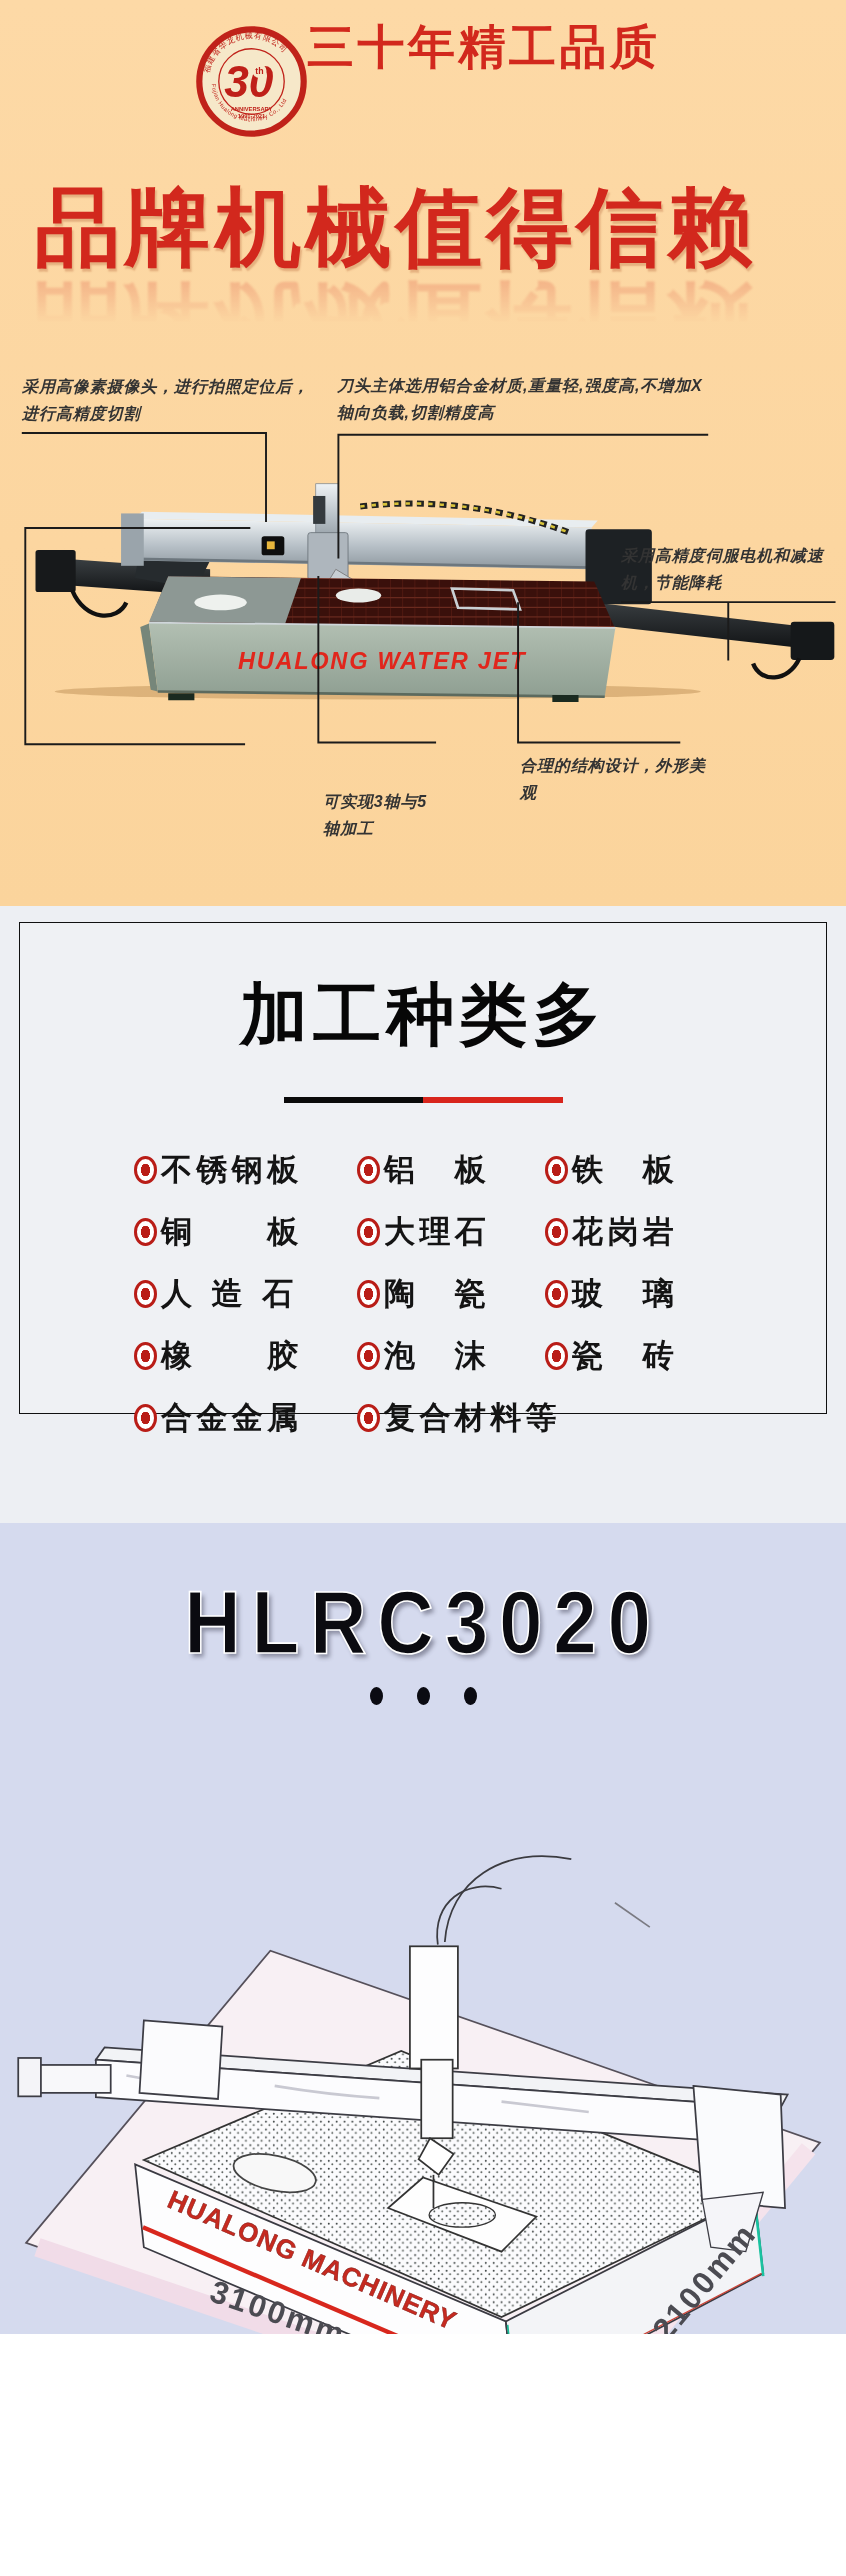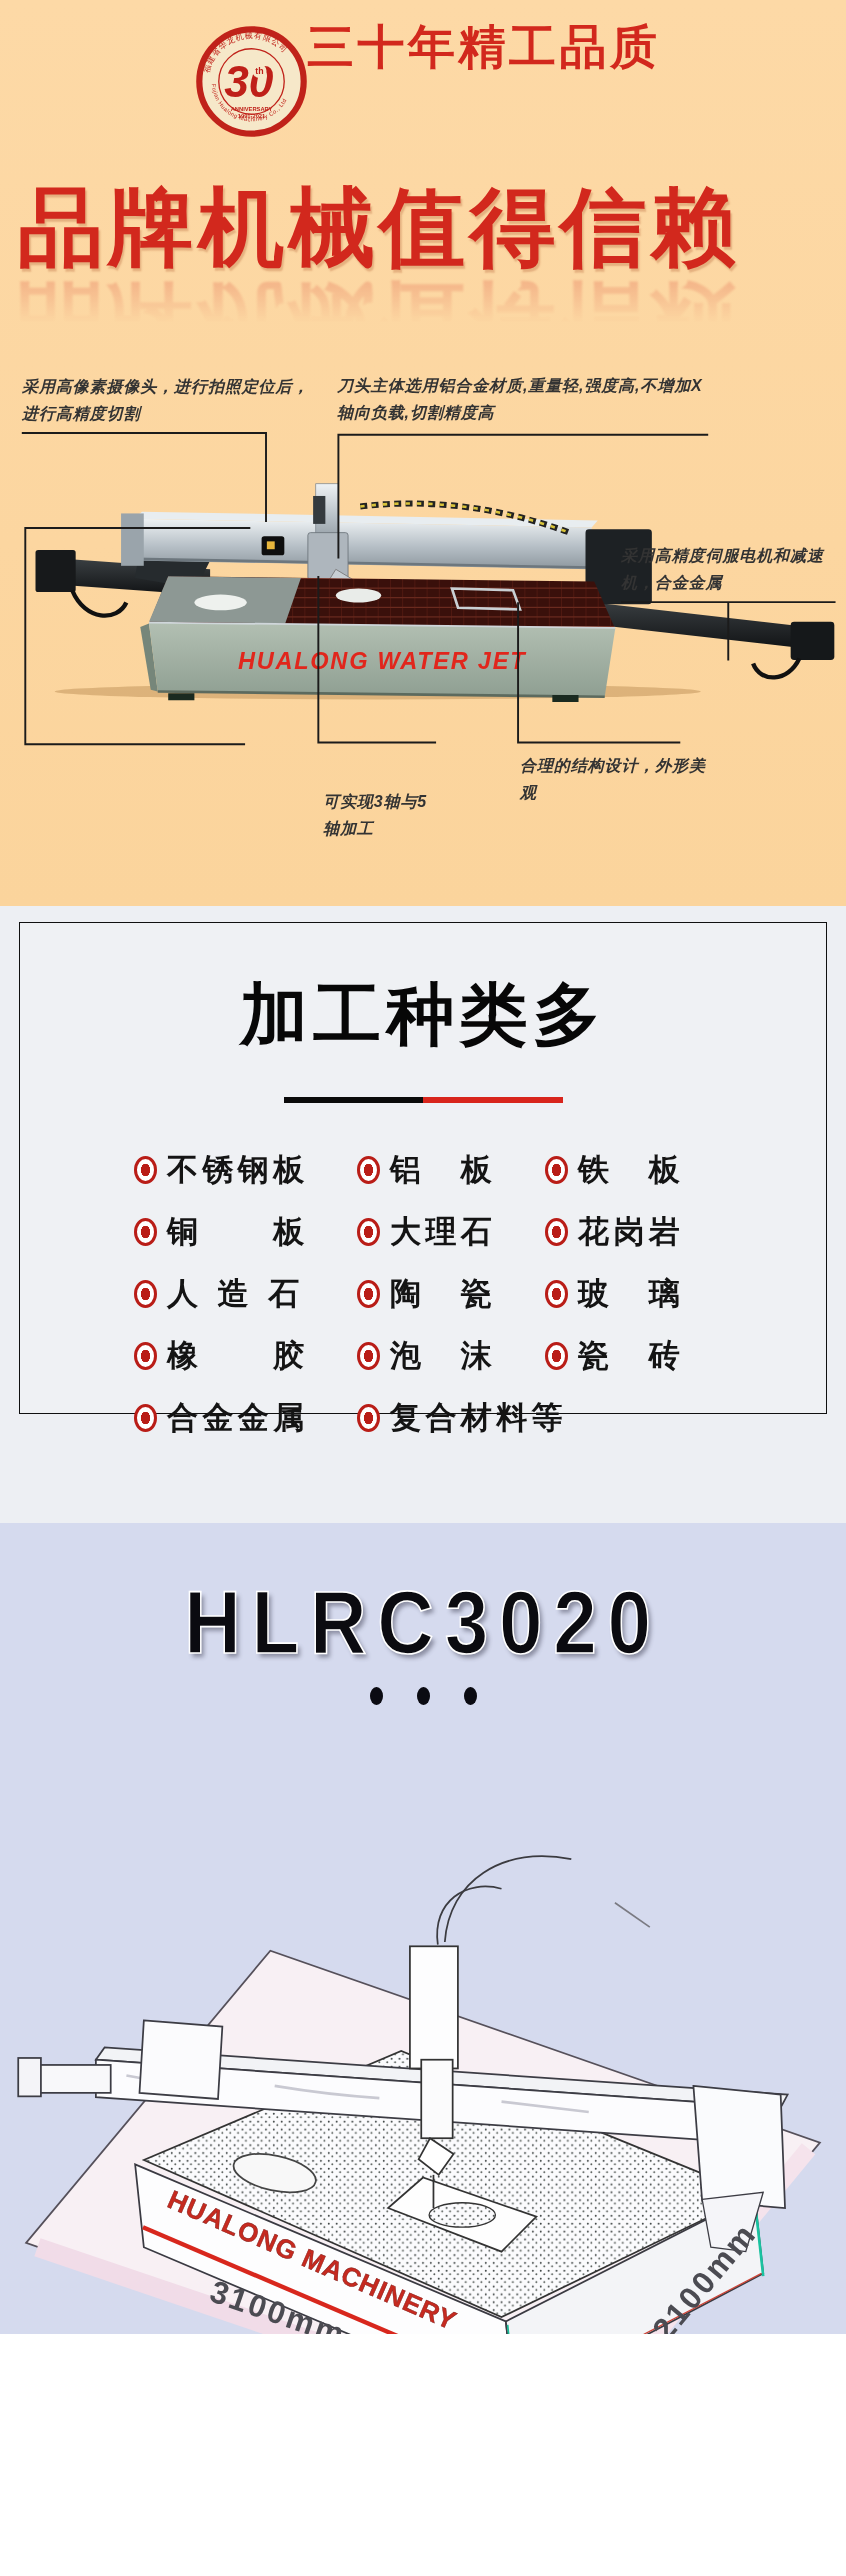--- a/index.html
+++ b/index.html
@@ -3,21 +3,21 @@
 <meta charset="utf-8">
 <style>
   html,body{margin:0;padding:0;}
   body{width:846px;font-family:"Liberation Sans",sans-serif;background:#fff;}
   .page{width:846px;}
 
   
   .hero{position:relative;width:846px;height:906px;background:linear-gradient(180deg,#fdd9a6 0%,#fcd6a0 60%,#fbd49c 100%);overflow:hidden;}
   .badge-wrap{position:absolute;left:194px;top:23px;width:115px;height:117px;}
   .tagline{position:absolute;left:307px;top:21px;margin:0;font-size:47px;line-height:52px;font-weight:800;letter-spacing:3.5px;color:#d2281d;text-align:center;}
-  .big-title{position:absolute;left:0;top:180px;width:792px;box-sizing:border-box;padding:0 17.5px;display:flex;justify-content:flex-start;font-size:86px;line-height:94px;font-weight:900;letter-spacing:4.4px;color:#d2281d;text-shadow:1.7px 2.6px 1.7px rgba(160,60,20,.25);}
+  .big-title{position:absolute;left:0;top:180px;width:792px;box-sizing:border-box;padding:0 17.5px;display:flex;justify-content:center;font-size:86px;line-height:94px;font-weight:900;letter-spacing:4.4px;color:#d2281d;text-shadow:1.7px 2.6px 1.7px rgba(160,60,20,.25);}
   .big-title.reflection{top:276px;transform:scaleY(-1);opacity:.22;filter:blur(1.3px);text-shadow:none;
     -webkit-mask-image:linear-gradient(to top,rgba(0,0,0,1) 0%,transparent 50%);
             mask-image:linear-gradient(to top,rgba(0,0,0,1) 0%,transparent 50%);}
   .anno{position:absolute;margin:0;font-style:italic;font-weight:700;color:#333;font-size:16px;line-height:27px;letter-spacing:0.9px;z-index:3;}
   .anno-camera{left:22px;top:373px;width:290px;}
   .anno-cutter{left:337px;top:372px;width:373px;}
   .anno-servo{left:621px;top:542px;width:218px;}
   .anno-pipe{left:26px;top:752px;width:225px;}
   .anno-axes{left:323px;top:752px;width:119px;margin-top:36px;}
   .anno-structure{left:520px;top:752px;width:197px;}
@@ -25,21 +25,21 @@
   .machine-photo{position:absolute;left:10.5px;top:482px;width:826px;height:220px;z-index:1;}
 
   
   .materials{width:846px;height:617px;background:#edeff3;box-sizing:border-box;padding-top:15.7px;}
   .card{margin:0 19px;height:492px;border:1.7px solid #101010;box-sizing:border-box;background:#eff1f4;}
   .materials-title{margin:54px 0 0;text-align:center;font-size:68px;line-height:75px;font-weight:900;letter-spacing:5.2px;color:#070707;}
   .divider{width:279px;margin:45px auto 0;display:flex;height:6.1px;}
   .divider .d-black{width:139px;height:6.1px;background:#0a0a0a;}
   .divider .d-red{width:140px;height:6.1px;background:#d8251c;}
   .mat-rows{margin:50px 0 0 114px;display:grid;grid-template-columns:223px 188px 1fr;row-gap:27px;}
-  .mat-cell{display:flex;align-items:center;gap:10px;height:35px;}
+  .mat-cell{display:flex;align-items:center;gap:4px;height:35px;}
   .bullet{flex:0 0 auto;width:23px;height:28px;border-radius:50%;border:3.5px solid #b91d17;background:radial-gradient(closest-side,#b91d17 55%,#ffffff 57%);box-sizing:border-box;}
   .mat{font-family:"DejaVu Serif",serif;font-size:31px;font-weight:600;letter-spacing:4.4px;color:#141414;white-space:pre;}
 
   
   .model{position:relative;width:846px;height:811px;background:#d5daee;overflow:hidden;}
   .model-name{margin:0;padding-top:54px;text-align:center;font-size:89px;line-height:91px;font-weight:900;letter-spacing:12.2px;color:#0b0b10;transform:scaleX(.88);transform-origin:center top;
     -webkit-text-stroke:1.7px #ffffff;
     text-shadow:3.5px 4.4px 4.4px rgba(50,50,70,.45);}
   .dots{margin-top:19px;display:flex;justify-content:center;gap:34px;}
   .dots span{width:13px;height:18.3px;border-radius:50%;background:#0b0b12;}
@@ -81,21 +81,21 @@
       <span>品牌机械</span>
       <span>值得信赖</span>
     </div>
     <div class="big-title reflection" aria-hidden="true">
       <span>品牌机械</span>
       <span>值得信赖</span>
     </div>
 
     <p class="anno anno-camera">采用高像素摄像头，进行拍照定位后，进行高精度切割</p>
     <p class="anno anno-cutter">刀头主体选用铝合金材质,重量轻,强度高,不增加X轴向负载,切割精度高</p>
-    <p class="anno anno-servo">采用高精度伺服电机和减速机，合金金属</p>
+    <p class="anno anno-servo">采用高精度伺服电机和减速机，节能降耗</p>
     <p class="anno anno-axes">可实现3轴与5轴加工</p>
     <p class="anno anno-structure">合理的结构设计，外形美观</p>
 
     <svg class="machine-photo" viewBox="0 0 946 252">
       <defs>
         <linearGradient id="metal" x1="0" y1="0" x2="0" y2="1">
           <stop offset="0" stop-color="#eef2f4"></stop>
             <stop offset=".55" stop-color="#b6bfc6"></stop>
             <stop offset="1" stop-color="#8d979e"></stop>
         </linearGradient>

